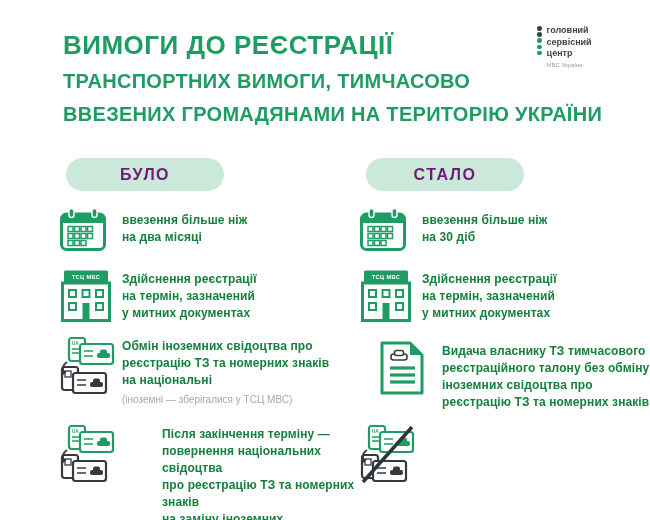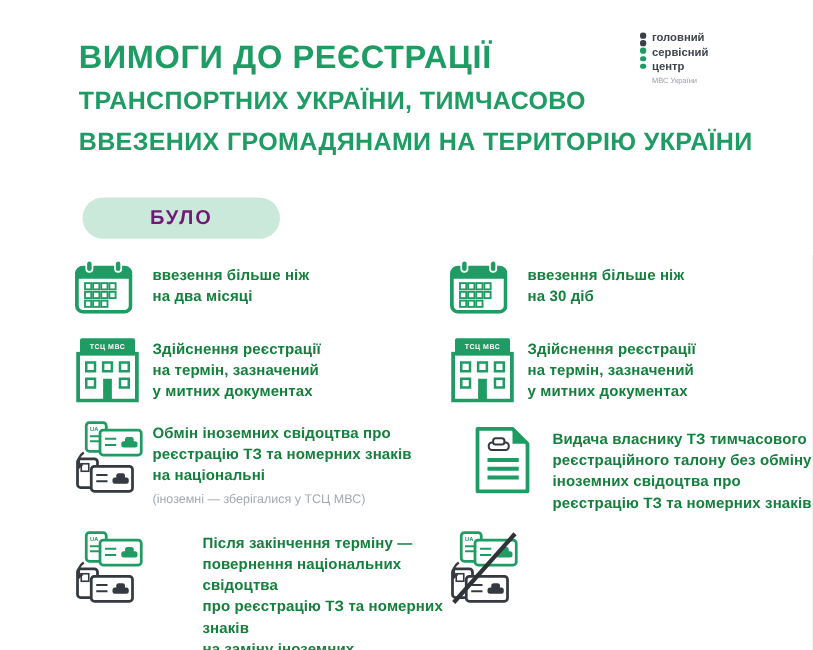--- a/index.html
+++ b/index.html
@@ -5,21 +5,21 @@
   html,body{margin:0;padding:0;background:#e9e9e9;}
   .page{
     position:relative;width:650px;height:520px;background:#ffffff;
     font-family:"Liberation Sans","DejaVu Sans",sans-serif;overflow:hidden;
     margin:0 auto;
   }
   
   .title{position:absolute;left:63px;top:30px;color:#1e9c63;font-weight:bold;}
   .title .t1{font-size:26px;letter-spacing:.5px;margin-bottom:9px;}
   .title .t2,.title .t3{font-size:20px;letter-spacing:.3px;margin-bottom:10px;}
-  .logo{position:absolute;left:512px;top:25px;display:flex;align-items:flex-start;}
+  .logo{position:absolute;left:537px;top:25px;display:flex;align-items:flex-start;}
   .logo-dots{display:flex;flex-direction:column;gap:1.6px;margin-top:1px;}
   .logo-dots i{width:4.6px;height:4.6px;border-radius:50%;display:block;}
   .logo-dots i.d{background:#3a4046;}
   .logo-dots i.g{background:#1e9c63;}
   .logo-text{margin-left:5px;}
   .logo-text .l{font-size:9px;font-weight:bold;color:#3f454c;line-height:1.3;}
   .logo-text .s{font-size:6px;color:#979ea5;margin-top:2px;}
   
   .pill{
     position:absolute;top:158px;width:158px;height:33px;border-radius:17px;
@@ -47,41 +47,42 @@
   .r4r{left:360px;top:424px;width:285px;}
   svg{display:block;}
 </style>
 </head>
 <body>
 
 <div class="page">
 
   <div class="title">
     <div class="t1">ВИМОГИ ДО РЕЄСТРАЦІЇ</div>
-    <div class="t2">ТРАНСПОРТНИХ УКРАЇНИ, ТИМЧАСОВО</div>
+    <div class="t2">ТРАНСПОРТНИХ ВИМОГИ, ТИМЧАСОВО</div>
     <div class="t3">ВВЕЗЕНИХ ГРОМАДЯНАМИ НА ТЕРИТОРІЮ УКРАЇНИ</div>
   </div>
 
   <div class="logo">
     <div class="logo-dots">
       <i class="d"></i>
         <i class="d"></i>
         <i class="g"></i>
         <i class="g"></i>
         <i class="g"></i>
     </div>
     <div class="logo-text">
       <div class="l">головний</div>
       <div class="l">сервісний</div>
       <div class="l">центр</div>
       <div class="s">МВС України</div>
     </div>
   </div>
 
   <div class="pill left">БУЛО</div>
+  <div class="pill right">СТАЛО</div>
 
   <div class="row r1l">
     <div class="icon-box">
       <svg width="46" height="44" viewBox="0 0 46 44">
         <rect x="1.5" y="7" width="43" height="35.5" rx="5" fill="#fff" stroke="#1e9c63" stroke-width="3"></rect>
         <path d="M6.5 7 h33 a5 5 0 0 1 5 5 v4 h-43 v-4 a5 5 0 0 1 5-5 z" fill="#1e9c63"></path>
         <rect x="9" y="1.5" width="5" height="9" rx="2.5" fill="#1e9c63" stroke="#fff" stroke-width="1.4"></rect>
         <rect x="32" y="1.5" width="5" height="9" rx="2.5" fill="#1e9c63" stroke="#fff" stroke-width="1.4"></rect>
         <g fill="#fff" stroke="#1e9c63" stroke-width="1.5">
           <rect x="8" y="19.5" width="5" height="5"></rect>

